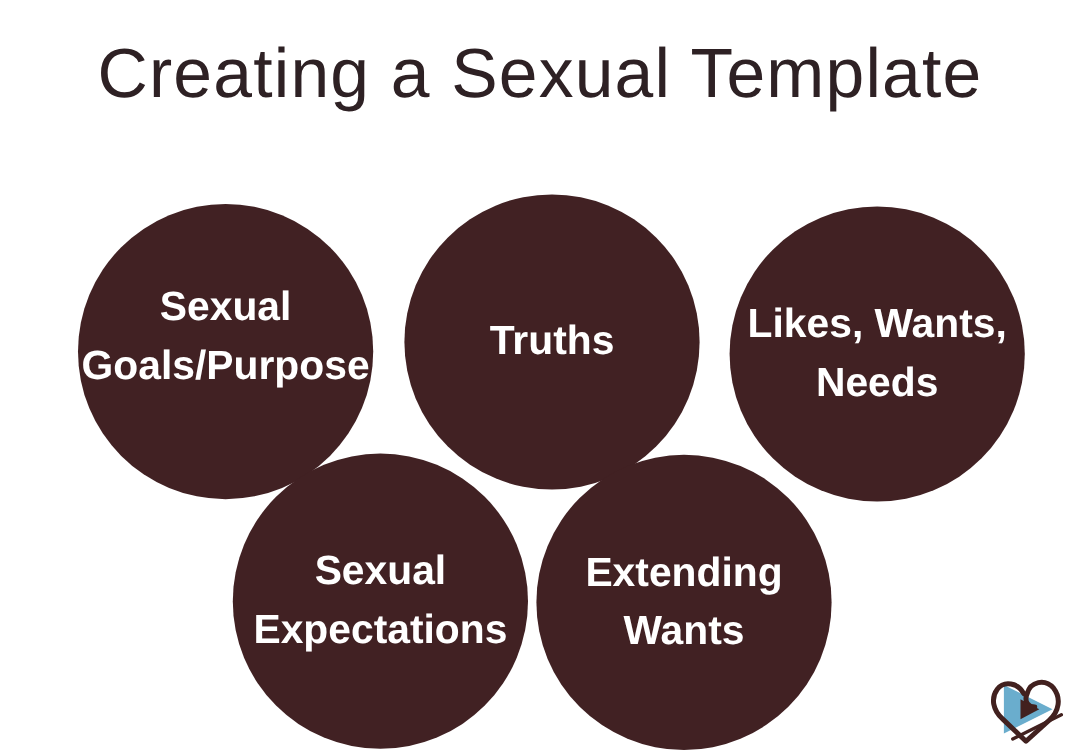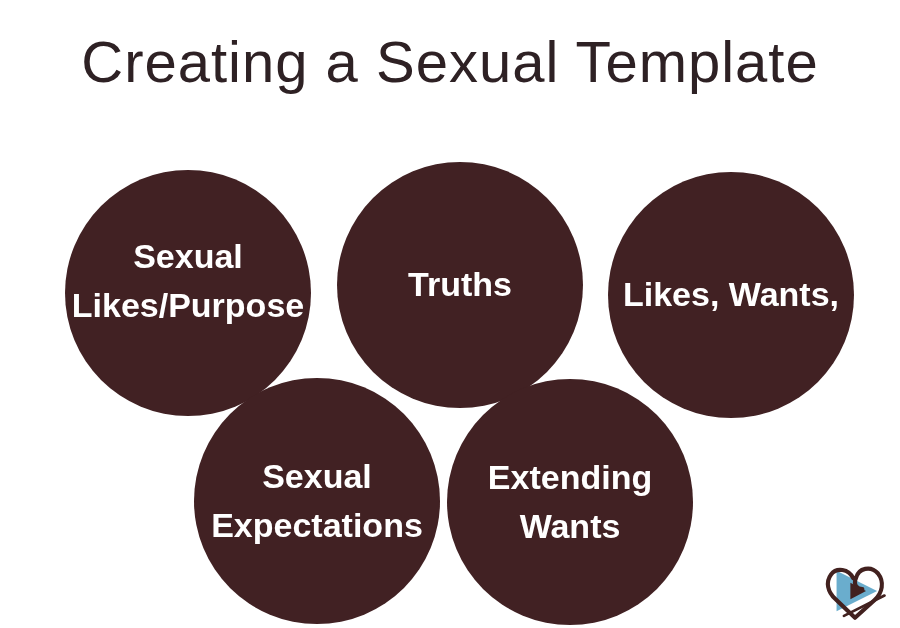--- a/index.html
+++ b/index.html
@@ -67,33 +67,34 @@
 </head>
 <body>
 
 <div class="slide">
 
   <h1 class="title">Creating a Sexual Template</h1>
 
   <div class="circle c1">
     <div class="circle-label">
       <span>Sexual</span>
-      <span>Likes/Purpose</span>
+      <span>Goals/Purpose</span>
     </div>
   </div>
 
   <div class="circle c2">
     <div class="circle-label">
       <span>Truths</span>
     </div>
   </div>
 
   <div class="circle c3">
     <div class="circle-label">
       <span>Likes, Wants,</span>
+      <span>Needs</span>
     </div>
   </div>
 
   <div class="circle c4">
     <div class="circle-label">
       <span>Sexual</span>
       <span>Expectations</span>
     </div>
   </div>
 

